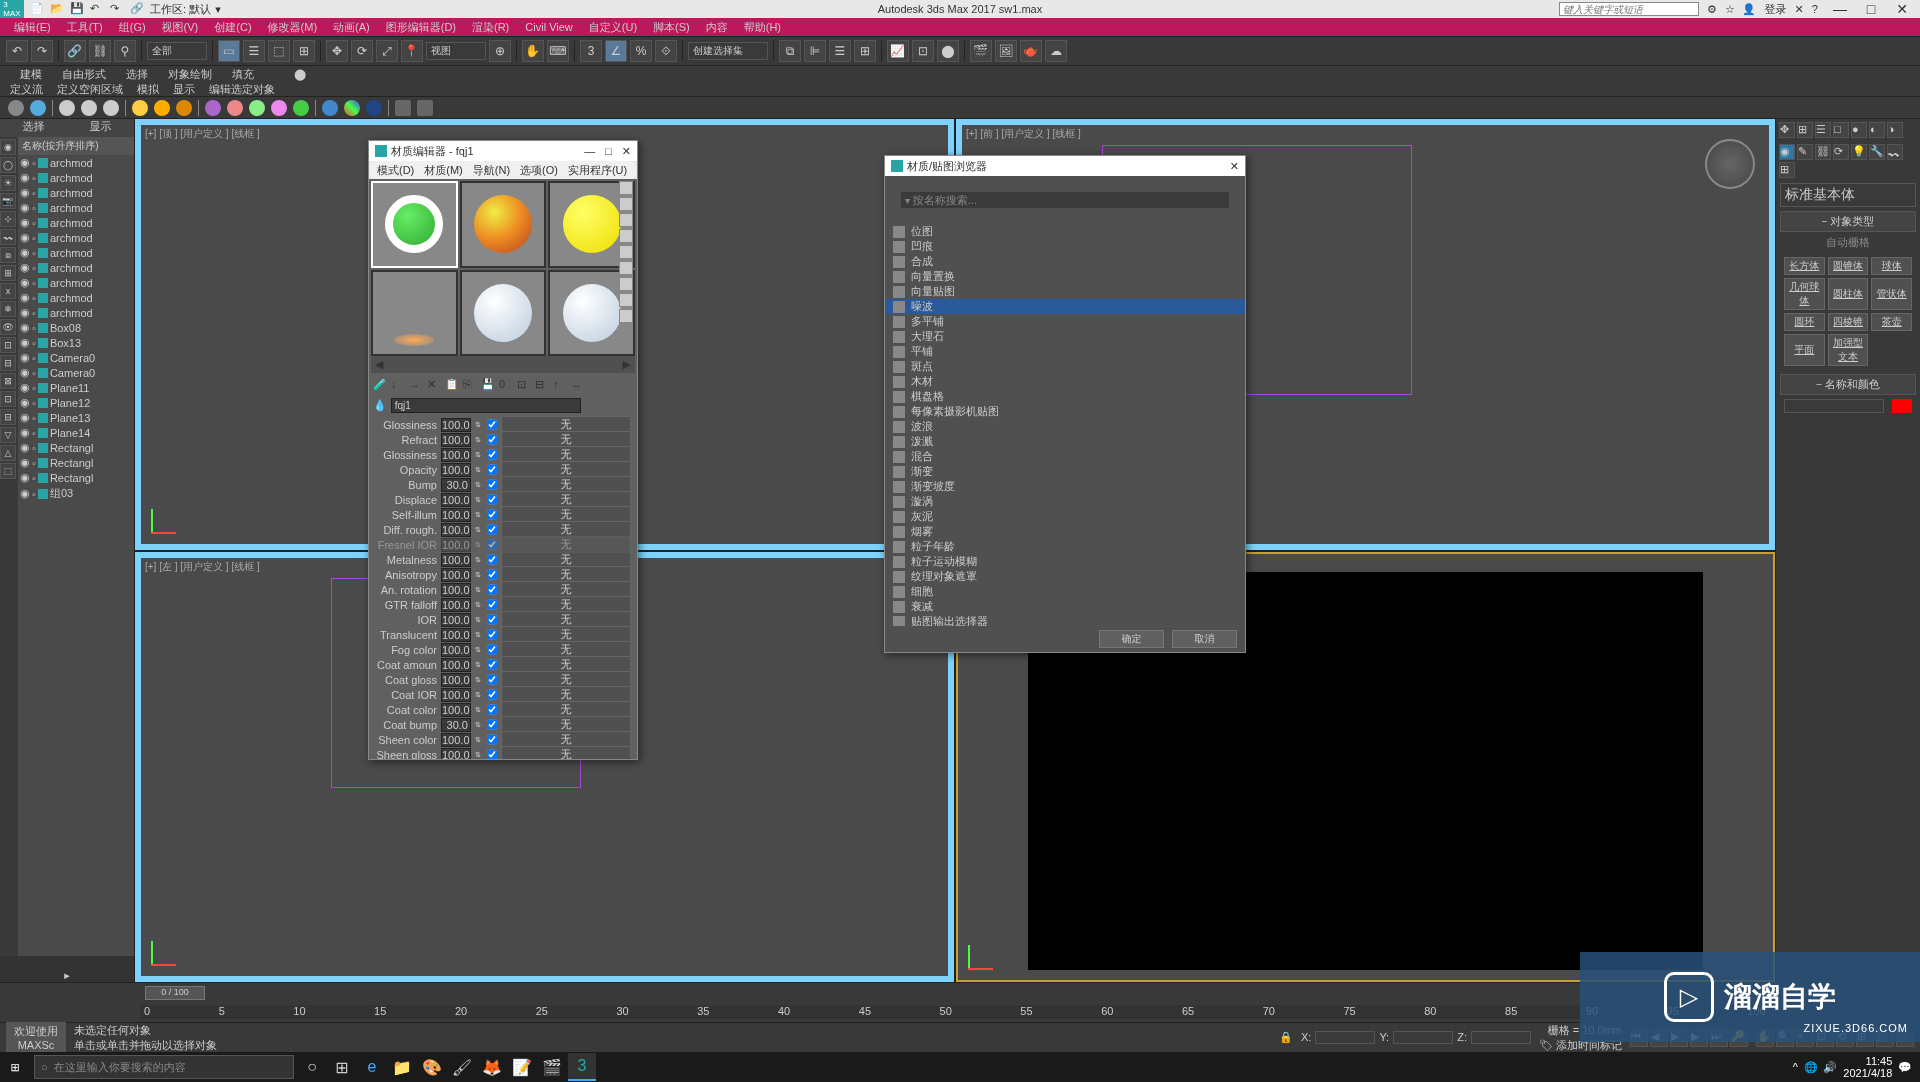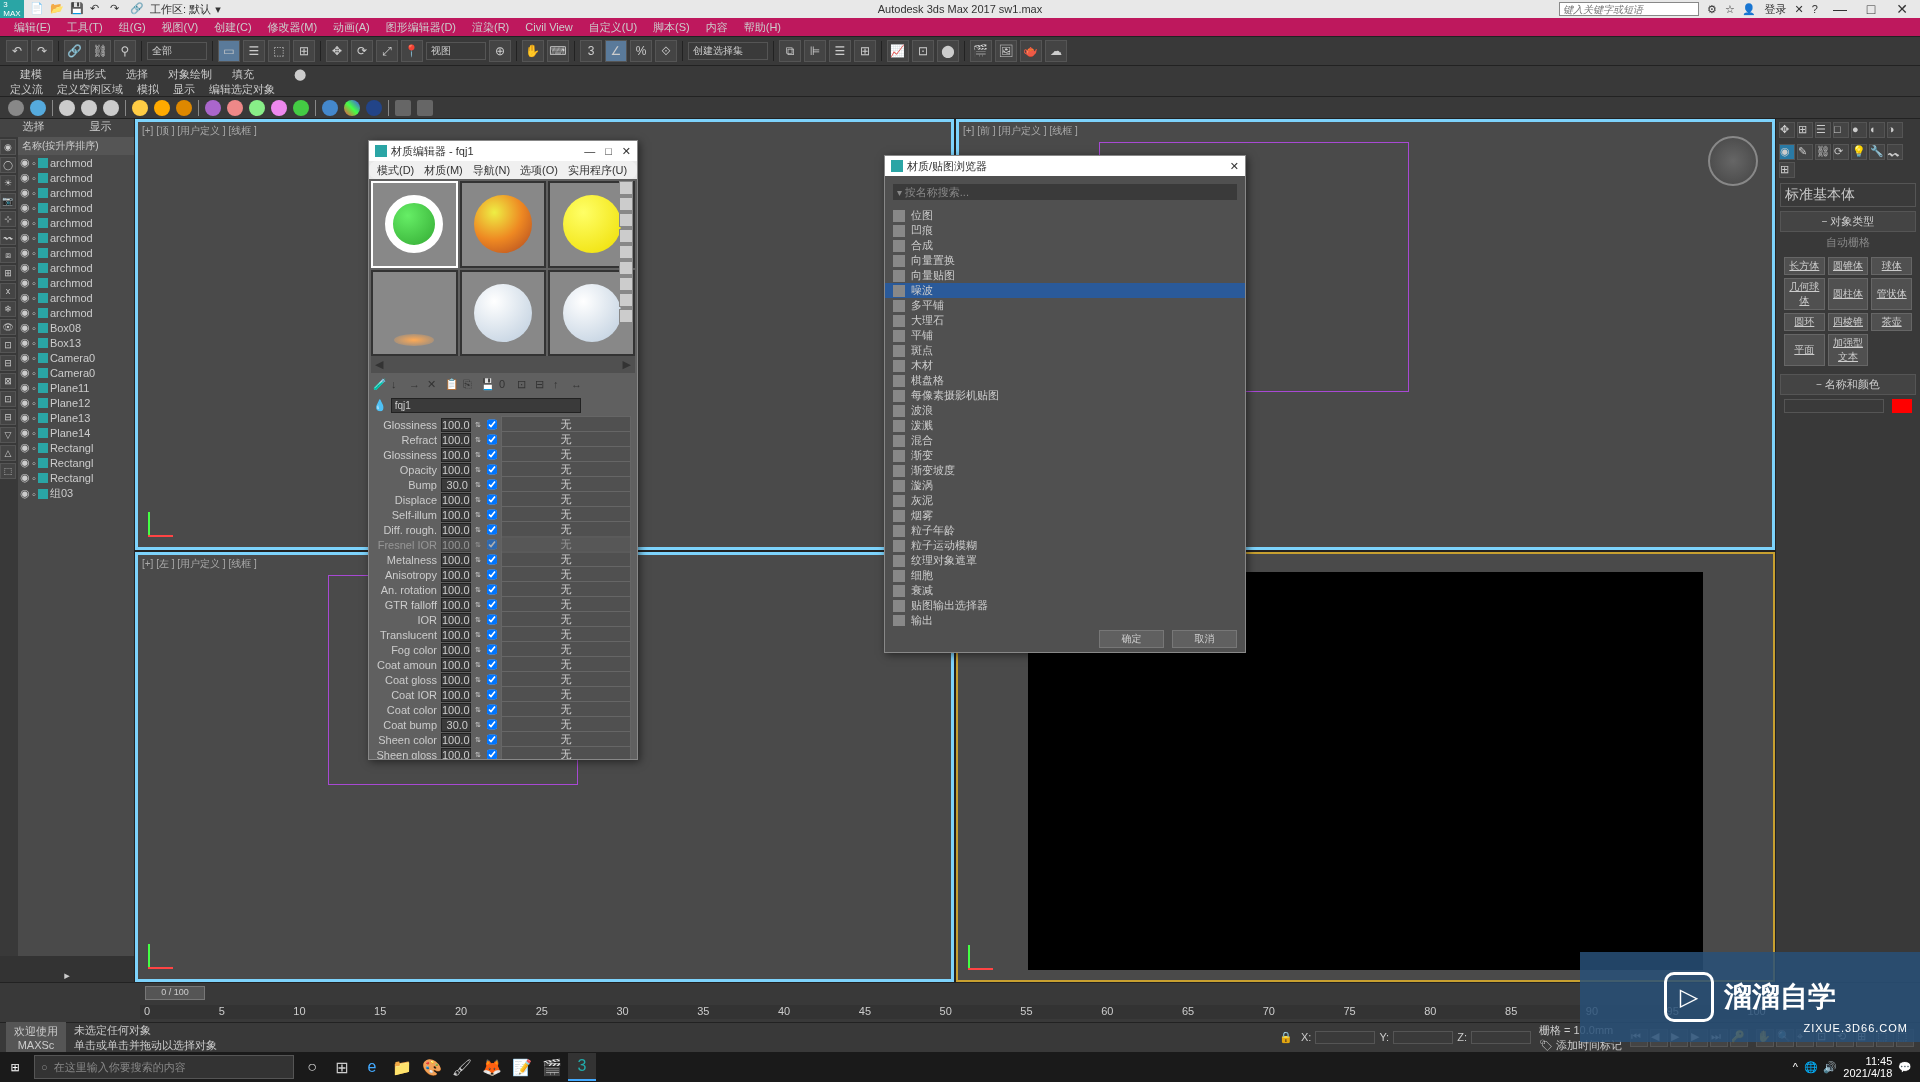--- a/index.html
+++ b/index.html
@@ -46,21 +46,21 @@
 .sceneexp .toolcol span { width: 16px; height: 16px; background: #444; border: 1px solid #555; font-size: 9px; display: flex; align-items: center; justify-content: center; }
 .sceneexp .list { flex: 1; background: #4a4a4a; overflow: hidden; }
 .sceneexp .list .namehdr { background: #555; padding: 2px 4px; font-size: 10px; }
 .sceneexp .list .row { display: flex; align-items: center; padding: 1px 2px; font-size: 10px; gap: 2px; }
 .sceneexp .list .row .eye { width: 10px; }
 .sceneexp .list .row .ico { width: 10px; height: 10px; background: #2aa5a5; display: inline-block; }
 .sceneexp .scroll { height: 12px; background: #333; }
 
 
 .viewports { flex: 1; display: grid; grid-template-columns: 1fr 1fr; grid-template-rows: 1fr 1fr; gap: 2px; background: #222; position: relative; }
-.viewport { background: #4a4a4a; position: relative; border: 3px solid #7dd3fc; overflow: hidden; }
+.viewport { background: #4a4a4a; position: relative; border: 6px solid #7dd3fc; overflow: hidden; }
 .viewport.active { border: 2px solid #c8a030; }
 .viewport .label { position: absolute; top: 2px; left: 4px; font-size: 10px; color: #aaa; }
 .viewport .axis { position: absolute; bottom: 10px; left: 10px; width: 30px; height: 30px; }
 .viewport .axis::before { content: ''; position: absolute; bottom: 0; left: 0; width: 2px; height: 25px; background: #4f4; }
 .viewport .axis::after { content: ''; position: absolute; bottom: 0; left: 0; width: 25px; height: 2px; background: #f44; }
 .vp-cube { position: absolute; top: 14px; right: 14px; width: 50px; height: 50px; border: 2px solid #888; border-radius: 50%; background: radial-gradient(#666,#444); }
 .vp-black { background: #000; }
 .vp-wire { border: 1px solid #a849d4; position: absolute; }
 
 
@@ -99,21 +99,21 @@
 .mateditor .prow .pval { width: 30px; background: #3a3a3a; border: 1px solid #222; text-align: right; padding-right: 2px; }
 .mateditor .prow .pspin { width: 8px; font-size: 7px; }
 .mateditor .prow .pchk { width: 10px; }
 .mateditor .prow .pmap { flex: 1; background: #505050; border: 1px solid #666; text-align: center; }
 
 
 .matbrowser { position: absolute; top: 155px; left: 884px; width: 362px; height: 498px; background: #505050; border: 1px solid #888; display: flex; flex-direction: column; box-shadow: 2px 2px 8px rgba(0,0,0,.5); }
 .matbrowser .wtitle { height: 20px; background: #fff; color: #333; display: flex; align-items: center; padding: 0 6px; gap: 4px; font-size: 11px; }
 .matbrowser .wtitle .wlogo { width: 12px; height: 12px; background: #2aa5a5; }
 .matbrowser .wtitle .wctrls { margin-left: auto; }
-.matbrowser .searchbar { height: 16px; background: #3a3a3a; margin: 8px; padding: 1px 4px; font-size: 10px; color: #888; }
+.matbrowser .searchbar { height: 16px; background: #3a3a3a; margin: 16px; padding: 1px 4px; font-size: 10px; color: #888; }
 .matbrowser .list { flex: 1; background: #505050; overflow-y: auto; }
 .matbrowser .lrow { display: flex; align-items: center; padding: 1px 8px; height: 15px; gap: 6px; font-size: 10px; }
 .matbrowser .lrow.sel { background: #2a5a9a; }
 .matbrowser .lrow .lico { width: 12px; height: 12px; background: #888; }
 .matbrowser .btns { height: 26px; display: flex; justify-content: flex-end; gap: 8px; padding: 4px 8px; }
 .matbrowser .btns button { width: 65px; background: #606060; border: 1px solid #777; color: #ccc; font-size: 10px; }
 
 
 .timeline { height: 40px; background: #393939; border-top: 1px solid #222; display: flex; align-items: center; position: relative; }
 .timeline .slider { position: absolute; left: 145px; top: 3px; width: 60px; height: 14px; background: #555; border: 1px solid #777; text-align: center; font-size: 9px;}
@@ -565,21 +565,21 @@
   </div>
   <span>🔒</span>
   <div class="coord">
     <span>X:</span>
       <input style="">
     <span>Y:</span>
       <input style="">
     <span>Z:</span>
       <input style="">
   </div>
-  <div style="text-align:left">
+  <div style="text-align:right">
     <div>栅格 = 10.0mm</div>
     <div>🏷 <span>添加时间标记</span></div>
   </div>
   <div class="navbtns">
     <span>⏮</span>
     <span>◀</span>
     <span>▶</span>
     <span>▶</span>
     <span>⏭</span>
     <span>🔑</span>

